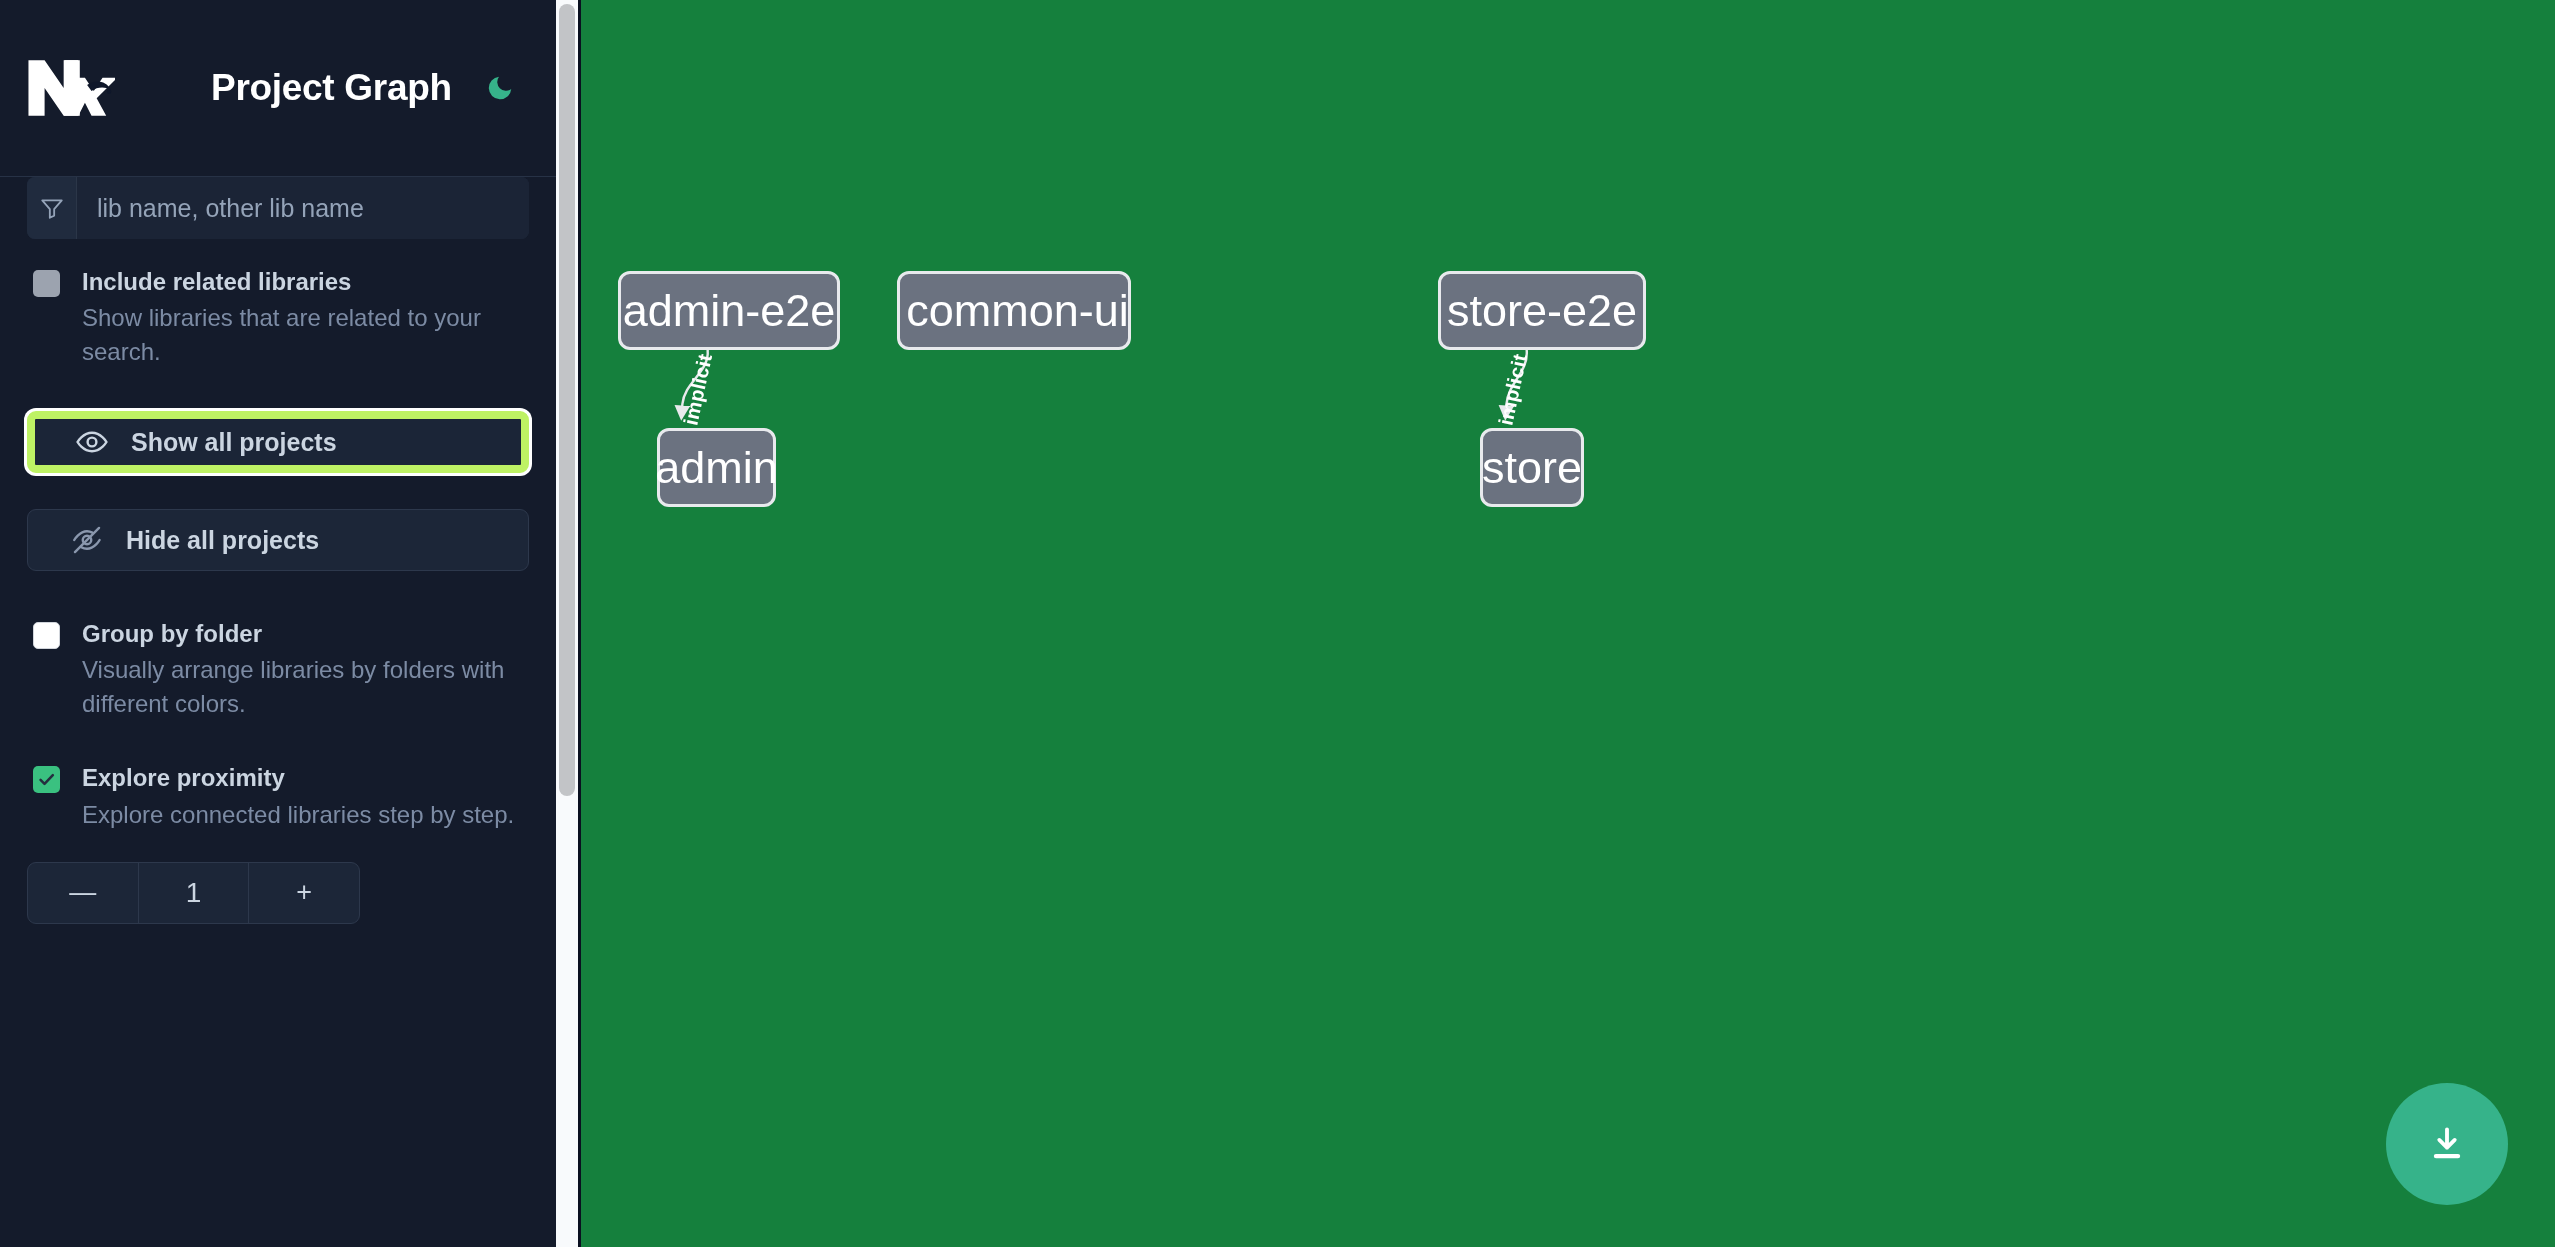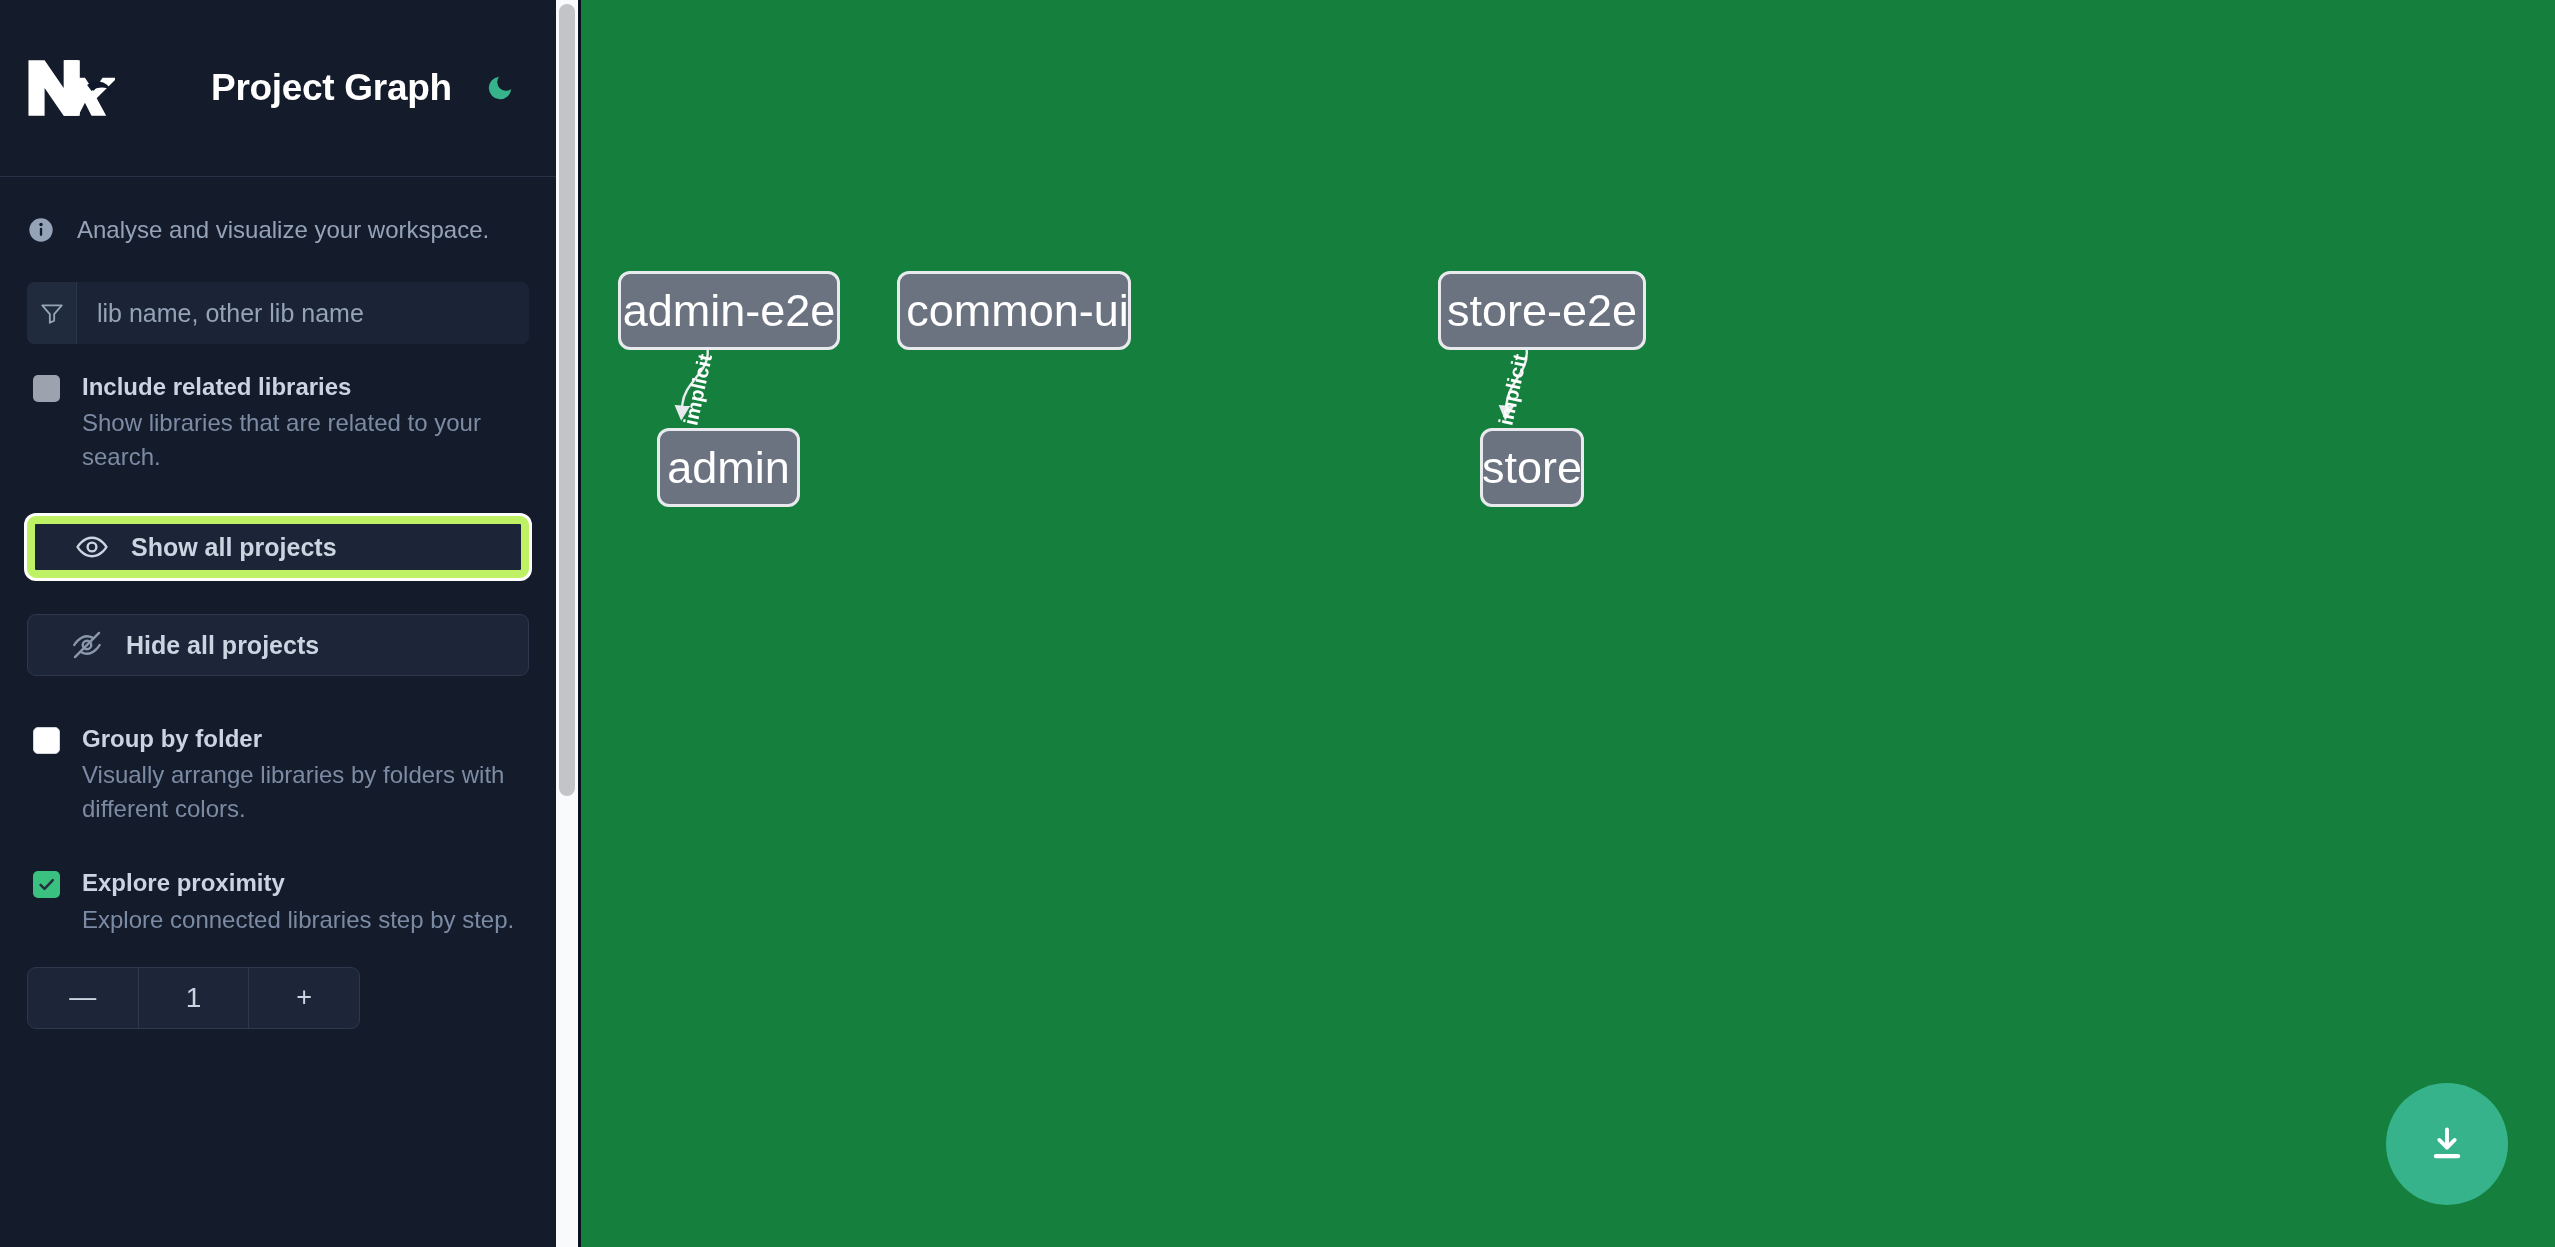--- a/index.html
+++ b/index.html
@@ -247,30 +247,20 @@
         </svg>
       </span>
       <span class="app-title">Project Graph</span>
       <span class="theme-toggle">
         <svg viewBox="0 0 24 24" width="30" height="30" xmlns="http://www.w3.org/2000/svg">
           <path fill="#36b38a" d="M21 12.8A9 9 0 1 1 11.2 3a7 7 0 0 0 9.8 9.8z"></path>
         </svg>
       </span>
     </div>
 
-    <div class="tagline">
-      <span class="info-icon">
-        <svg viewBox="0 0 24 24" width="28" height="28" xmlns="http://www.w3.org/2000/svg">
-          <circle cx="12" cy="12" r="10" fill="#94a3b8"></circle>
-          <rect x="11" y="10" width="2" height="7" rx="1" fill="#141b2b"></rect>
-          <circle cx="12" cy="7.2" r="1.5" fill="#141b2b"></circle>
-        </svg>
-      </span>
-      <span class="tagline-text">Analyse and visualize your workspace.</span>
-    </div>
 
     <div class="filter-row">
       <span class="filter-icon-box">
         <svg viewBox="0 0 24 24" width="26" height="26" xmlns="http://www.w3.org/2000/svg">
           <path d="M3 5h18l-7 8v6l-4 2v-8z" fill="none" stroke="#94a3b8" stroke-width="1.7" stroke-linejoin="round"></path>
         </svg>
       </span>
       <input class="filter-input" type="text" placeholder="lib name, other lib name" style="">
     </div>
 
@@ -354,21 +344,21 @@
           <path d="M0,0 L6.4,3.2 L0,6.4 z" fill="#e8eaed"></path>
         </marker>
       </defs>
       <path d="M150,350 C152,372 127,382 125,404 L124,418" fill="none" stroke="#e8eaed" stroke-width="2.4" marker-end="url(#arrow)"></path>
       <path d="M960,350 C962,372 942,382 940,404 L939,418" fill="none" stroke="#e8eaed" stroke-width="2.4" marker-end="url(#arrow)"></path>
     </svg>
 
     <div class="node" style="left:62px;  top:271px; width:222px; height:79px;">admin-e2e</div>
     <div class="node" style="left:341px; top:271px; width:234px; height:79px;padding-left:7px;">common-ui</div>
     <div class="node" style="left:882px; top:271px; width:208px; height:79px;">store-e2e</div>
-    <div class="node" style="left:101px; top:428px; width:143px; height:79px;">admin</div>
+    <div class="node" style="left:101px; top:428px; width:119px; height:79px;">admin</div>
     <div class="node" style="left:924px; top:428px; width:104px; height:79px;">store</div>
 
     <div class="edge-label" style="left:106px; top:378px;">implicit</div>
     <div class="edge-label" style="left:921px; top:378px;">implicit</div>
 
     <button class="fab">
       <svg viewBox="0 0 24 24" width="44" height="44" xmlns="http://www.w3.org/2000/svg">
         <path d="M12 4v10M12 14l-4.2-4.2M12 14l4.2-4.2" fill="none" stroke="#ffffff" stroke-width="2.1" stroke-linecap="round" stroke-linejoin="round"></path>
         <line x1="6" y1="18.6" x2="18" y2="18.6" stroke="#ffffff" stroke-width="2.4" stroke-linecap="round"></line>
       </svg>

